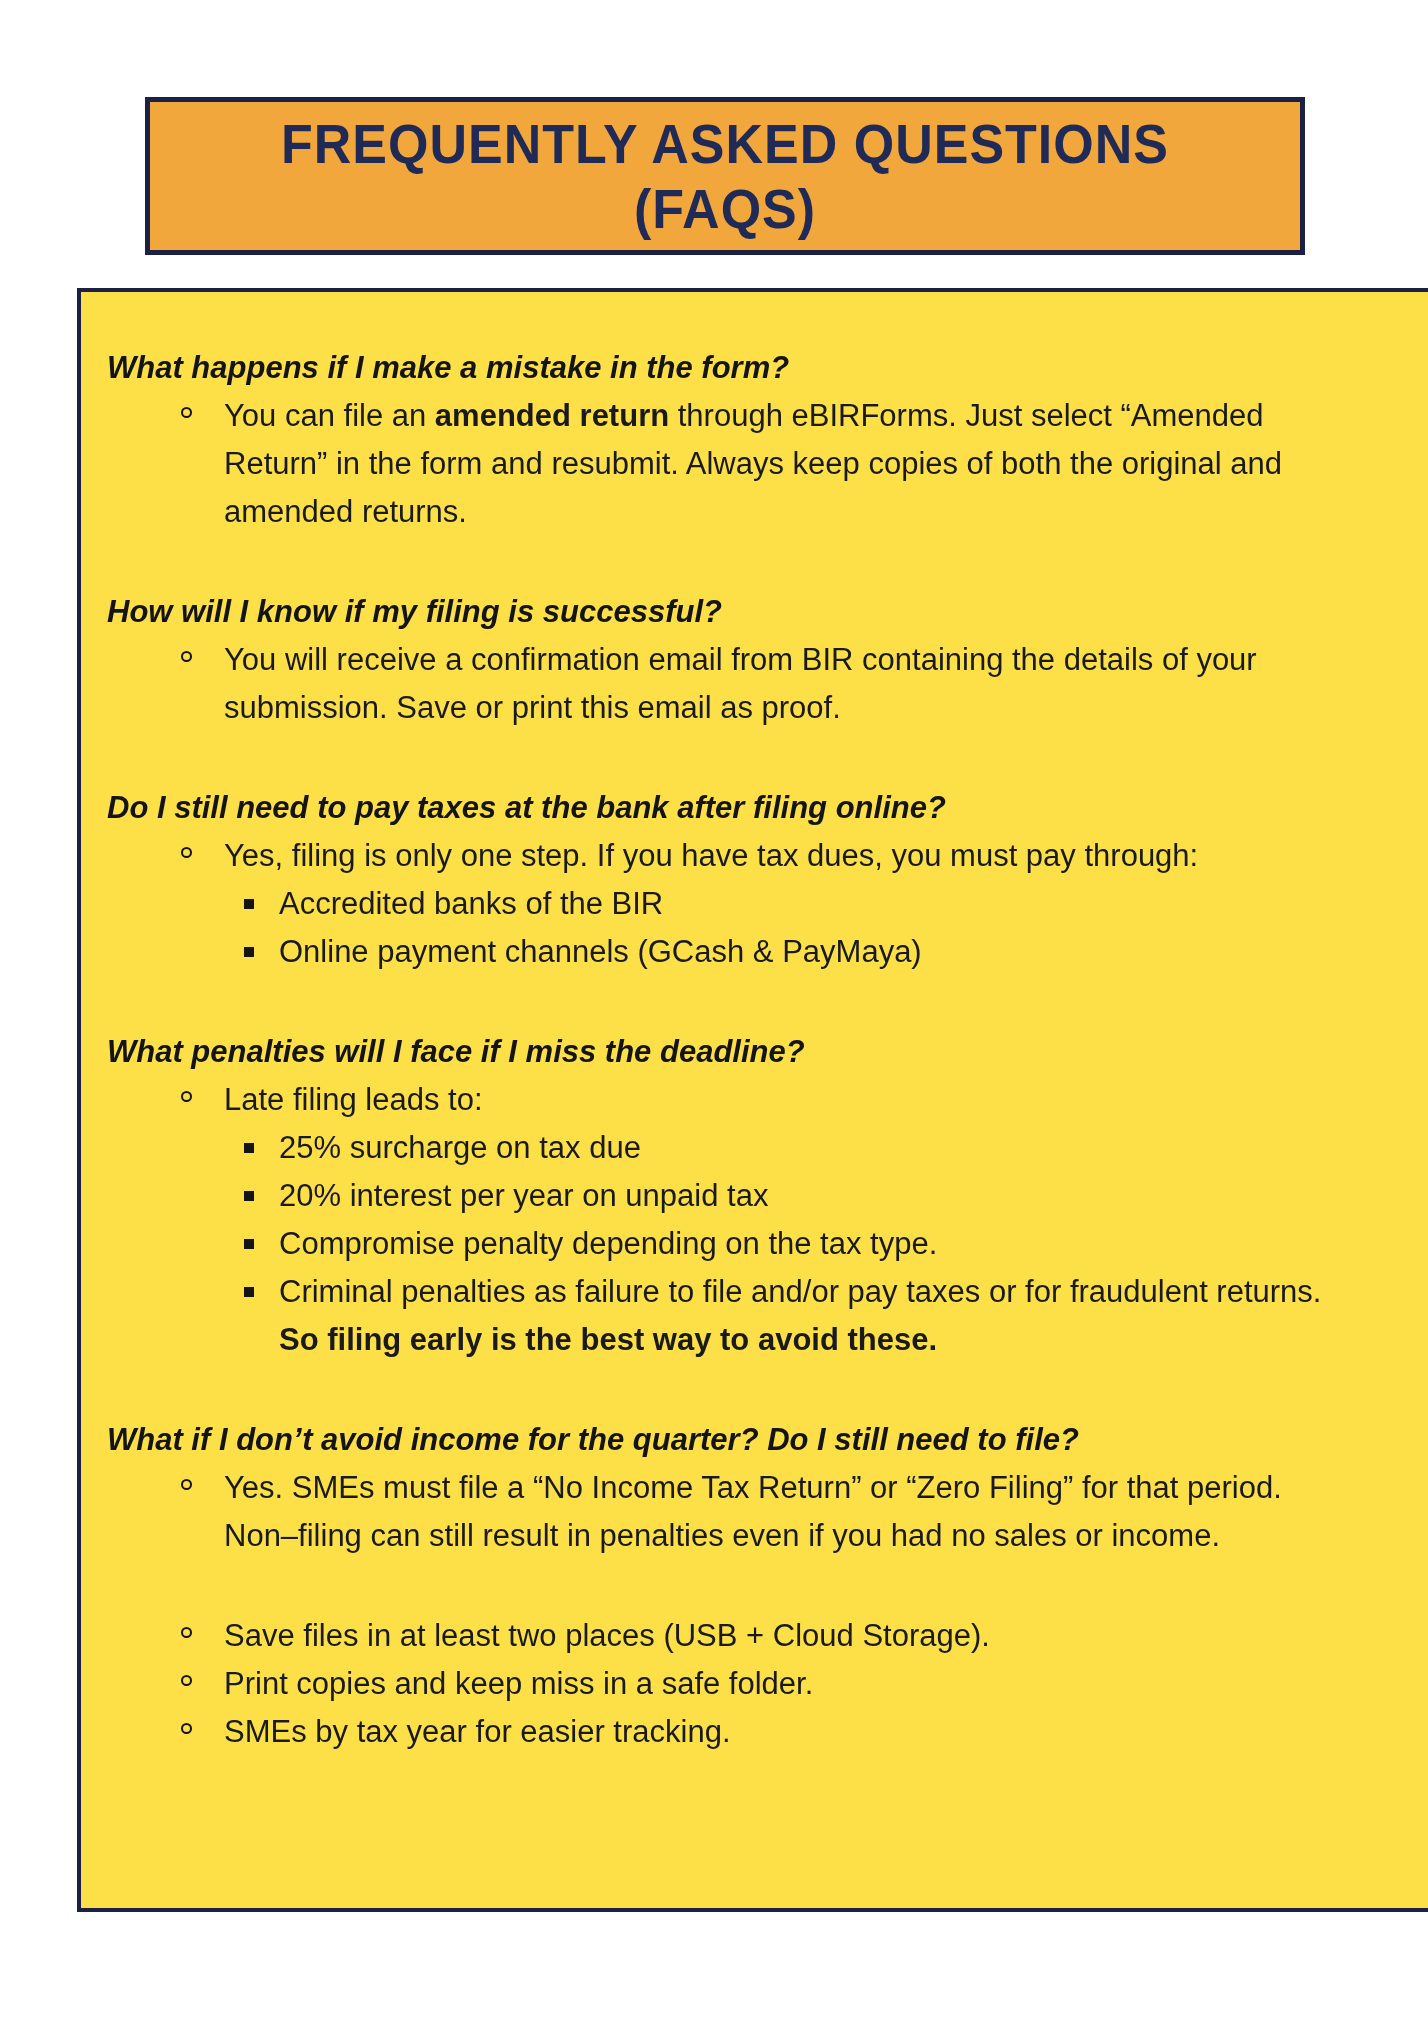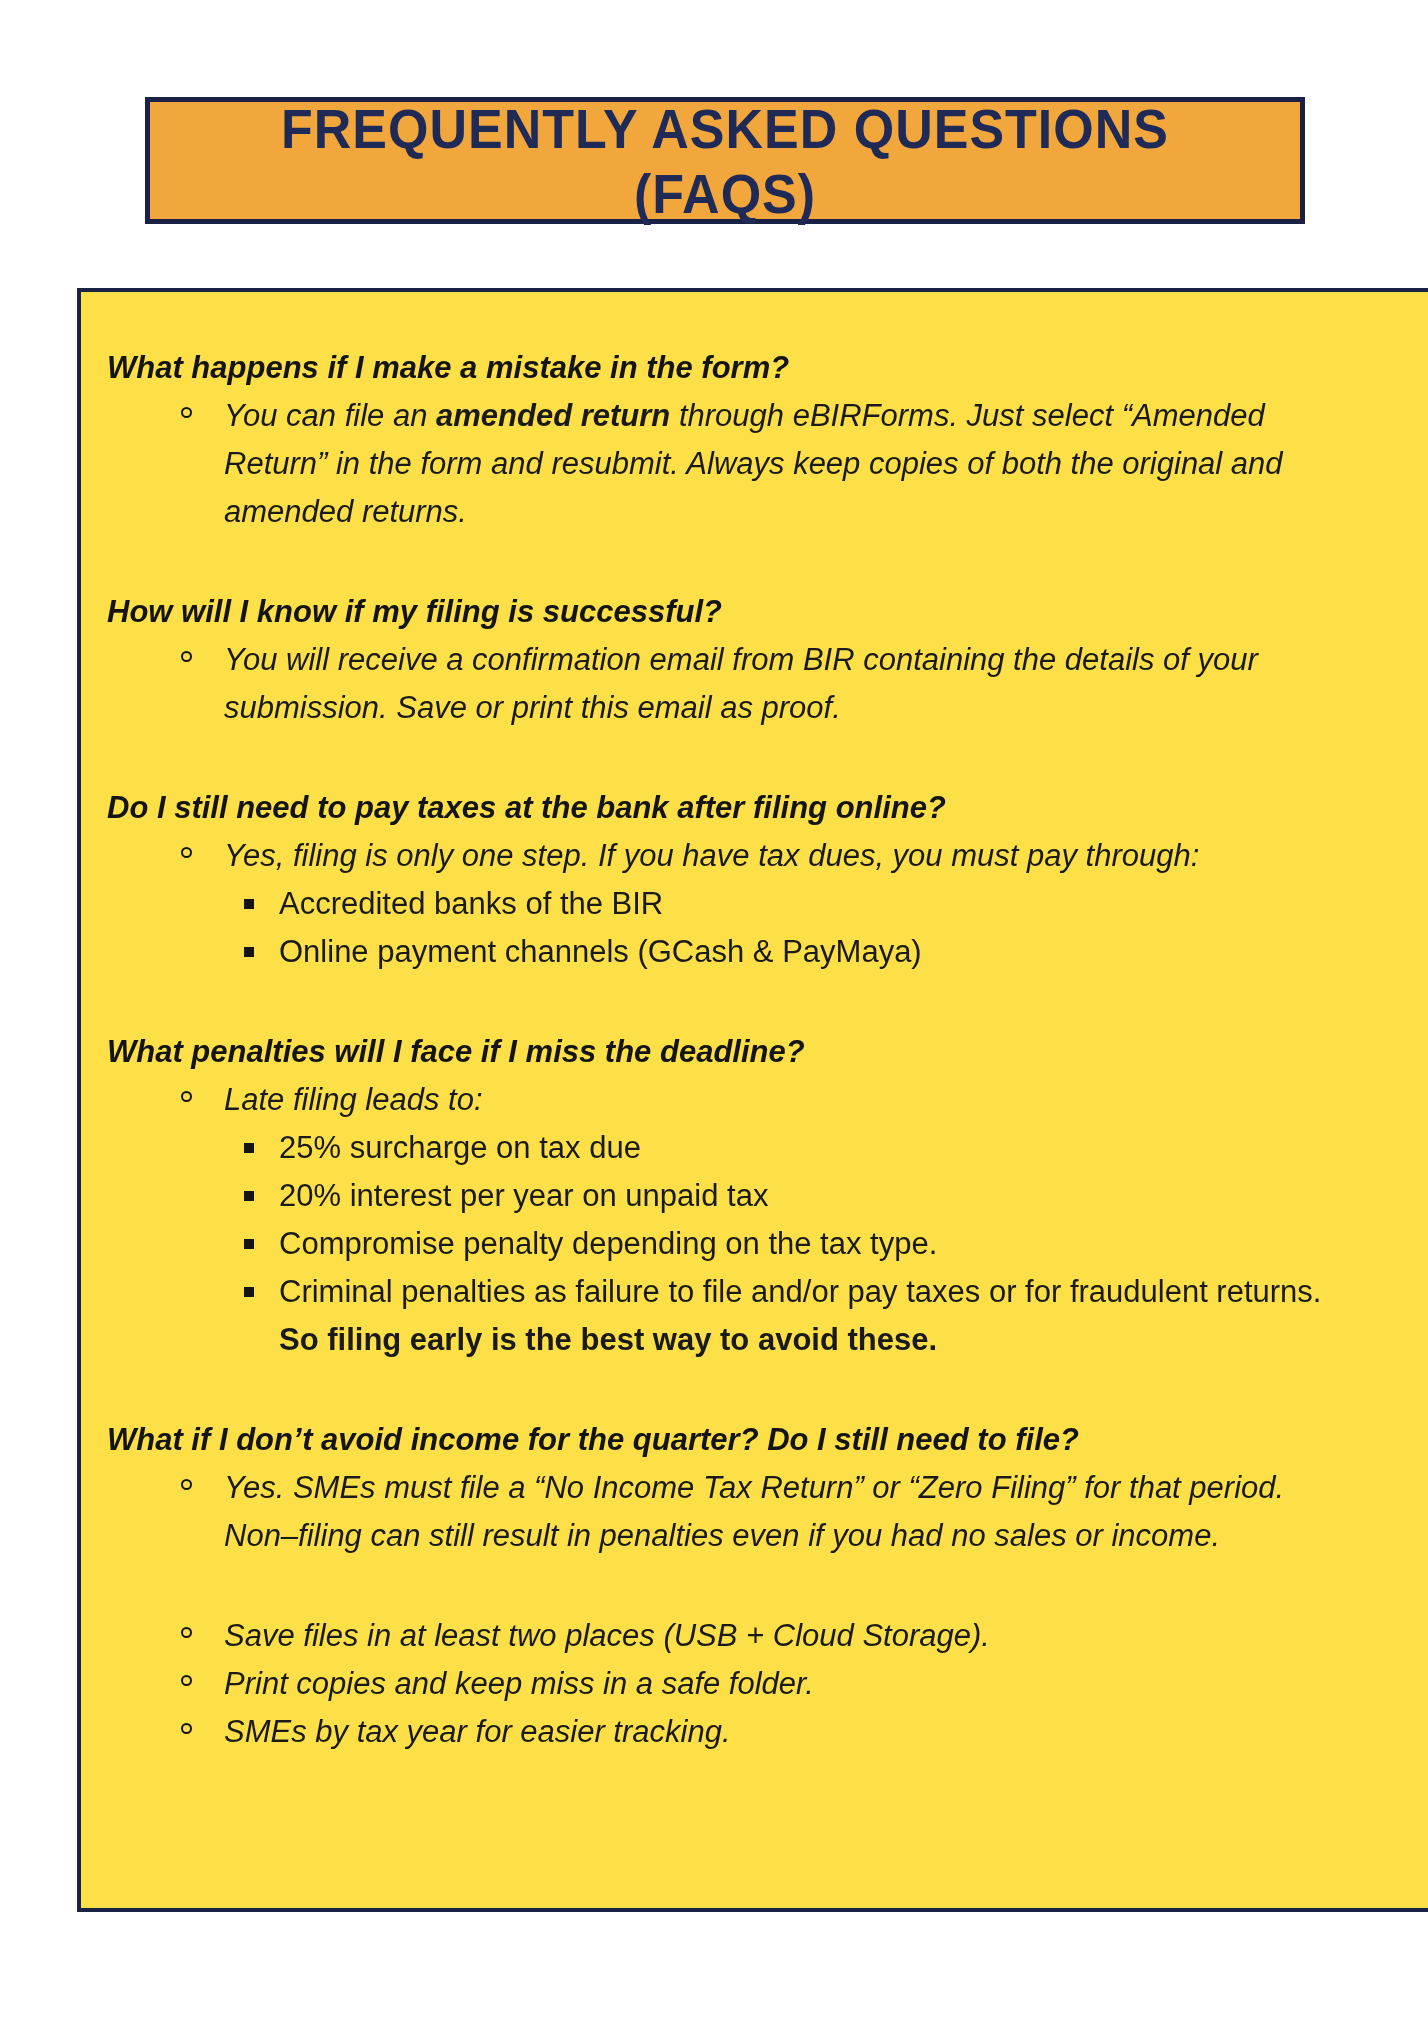--- a/index.html
+++ b/index.html
@@ -4,21 +4,21 @@
 <style>
   html,body { margin:0; padding:0; }
   body {
     width:1428px; height:2028px;
     background:#ffffff;
     position:relative;
     font-family:"Liberation Sans", sans-serif;
   }
   .header-box {
     position:absolute; left:145px; top:97px;
-    width:1160px; height:127px;
+    width:1160px; height:158px;
     background:#F2A73C;
     border:5px solid #1B2144;
     box-sizing:border-box;
     display:flex; align-items:center; justify-content:center;
   }
   .header-title {
     color:#1F2A56;
     font-weight:bold;
     font-size:52px;
     line-height:60px;
@@ -42,21 +42,21 @@
     font-style:italic;
     color:#141414;
     line-height:48px;
   }
   .bullet {
     position:relative;
     font-size:31px;
     line-height:48px;
     color:#1A1A1A;
   }
-  .bullet.l1 { padding-left:117px;font-style:italic; }
+  .bullet.l1 { padding-left:117px; }
   .bullet.l1 > .marker {
     position:absolute; left:74px; top:15px;
     width:11px; height:11px;
     border:2.5px solid #141414;
     border-radius:50%;
     box-sizing:border-box;
     background:transparent;
   }
   .bullet.l2 { padding-left:172px; }
   .bullet.l2 > .marker {

